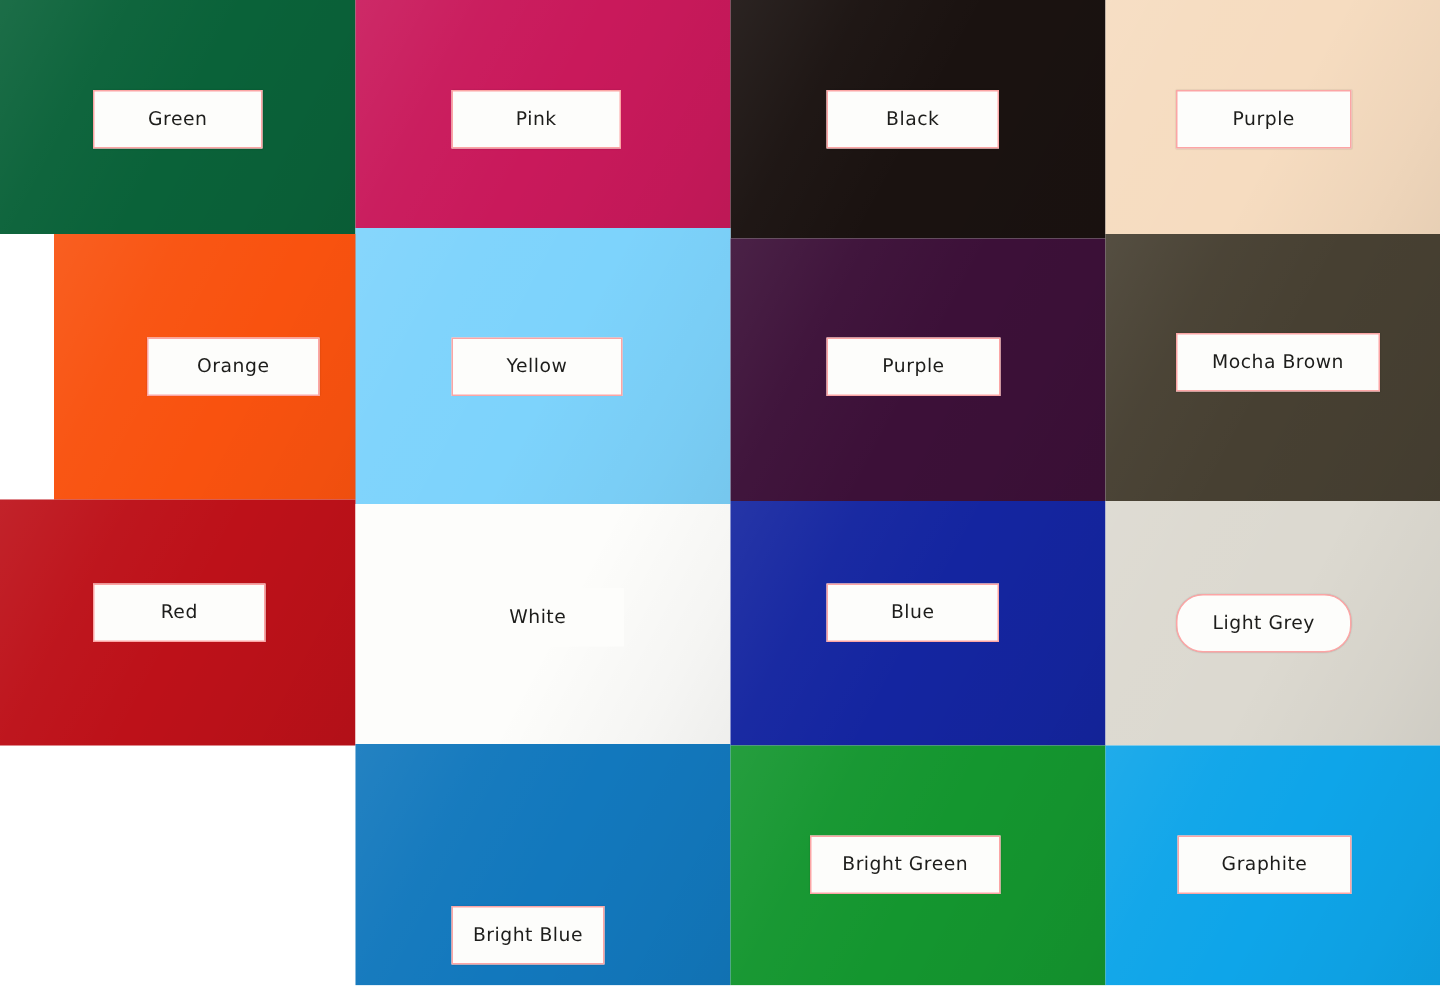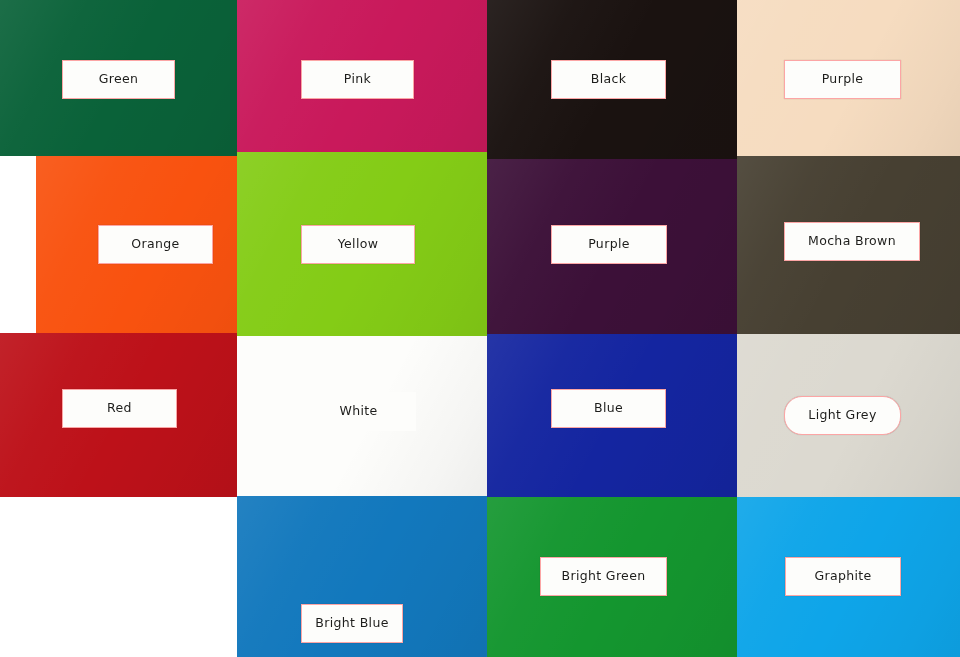--- a/index.html
+++ b/index.html
@@ -87,21 +87,21 @@
       <span class="label-text">Purple</span>
     </div>
   </div>
 
   <div class="swatch" style="left:0px; top:156px; width:237px; height:177px; background:#f9520f;margin-left:36px;">
     <div class="label-box" style="left:62px; top:69px; width:115px; height:39px;">
       <span class="label-text">Orange</span>
     </div>
   </div>
 
-  <div class="swatch" style="left:237px; top:152px; width:250px; height:184px; background:#84cc16;text-decoration:underline;">
+  <div class="swatch" style="left:237px; top:152px; width:250px; height:184px; background:#7dd3fc;text-decoration:underline;">
     <div class="label-box" style="left:64px; top:73px; width:114px; height:39px;">
       <span class="label-text">Yellow</span>
     </div>
   </div>
 
   <div class="swatch" style="left:487px; top:159px; width:250px; height:175px; background:#3c1038;">
     <div class="label-box" style="left:64px; top:66px; width:116px; height:39px;">
       <span class="label-text">Purple</span>
     </div>
   </div>

